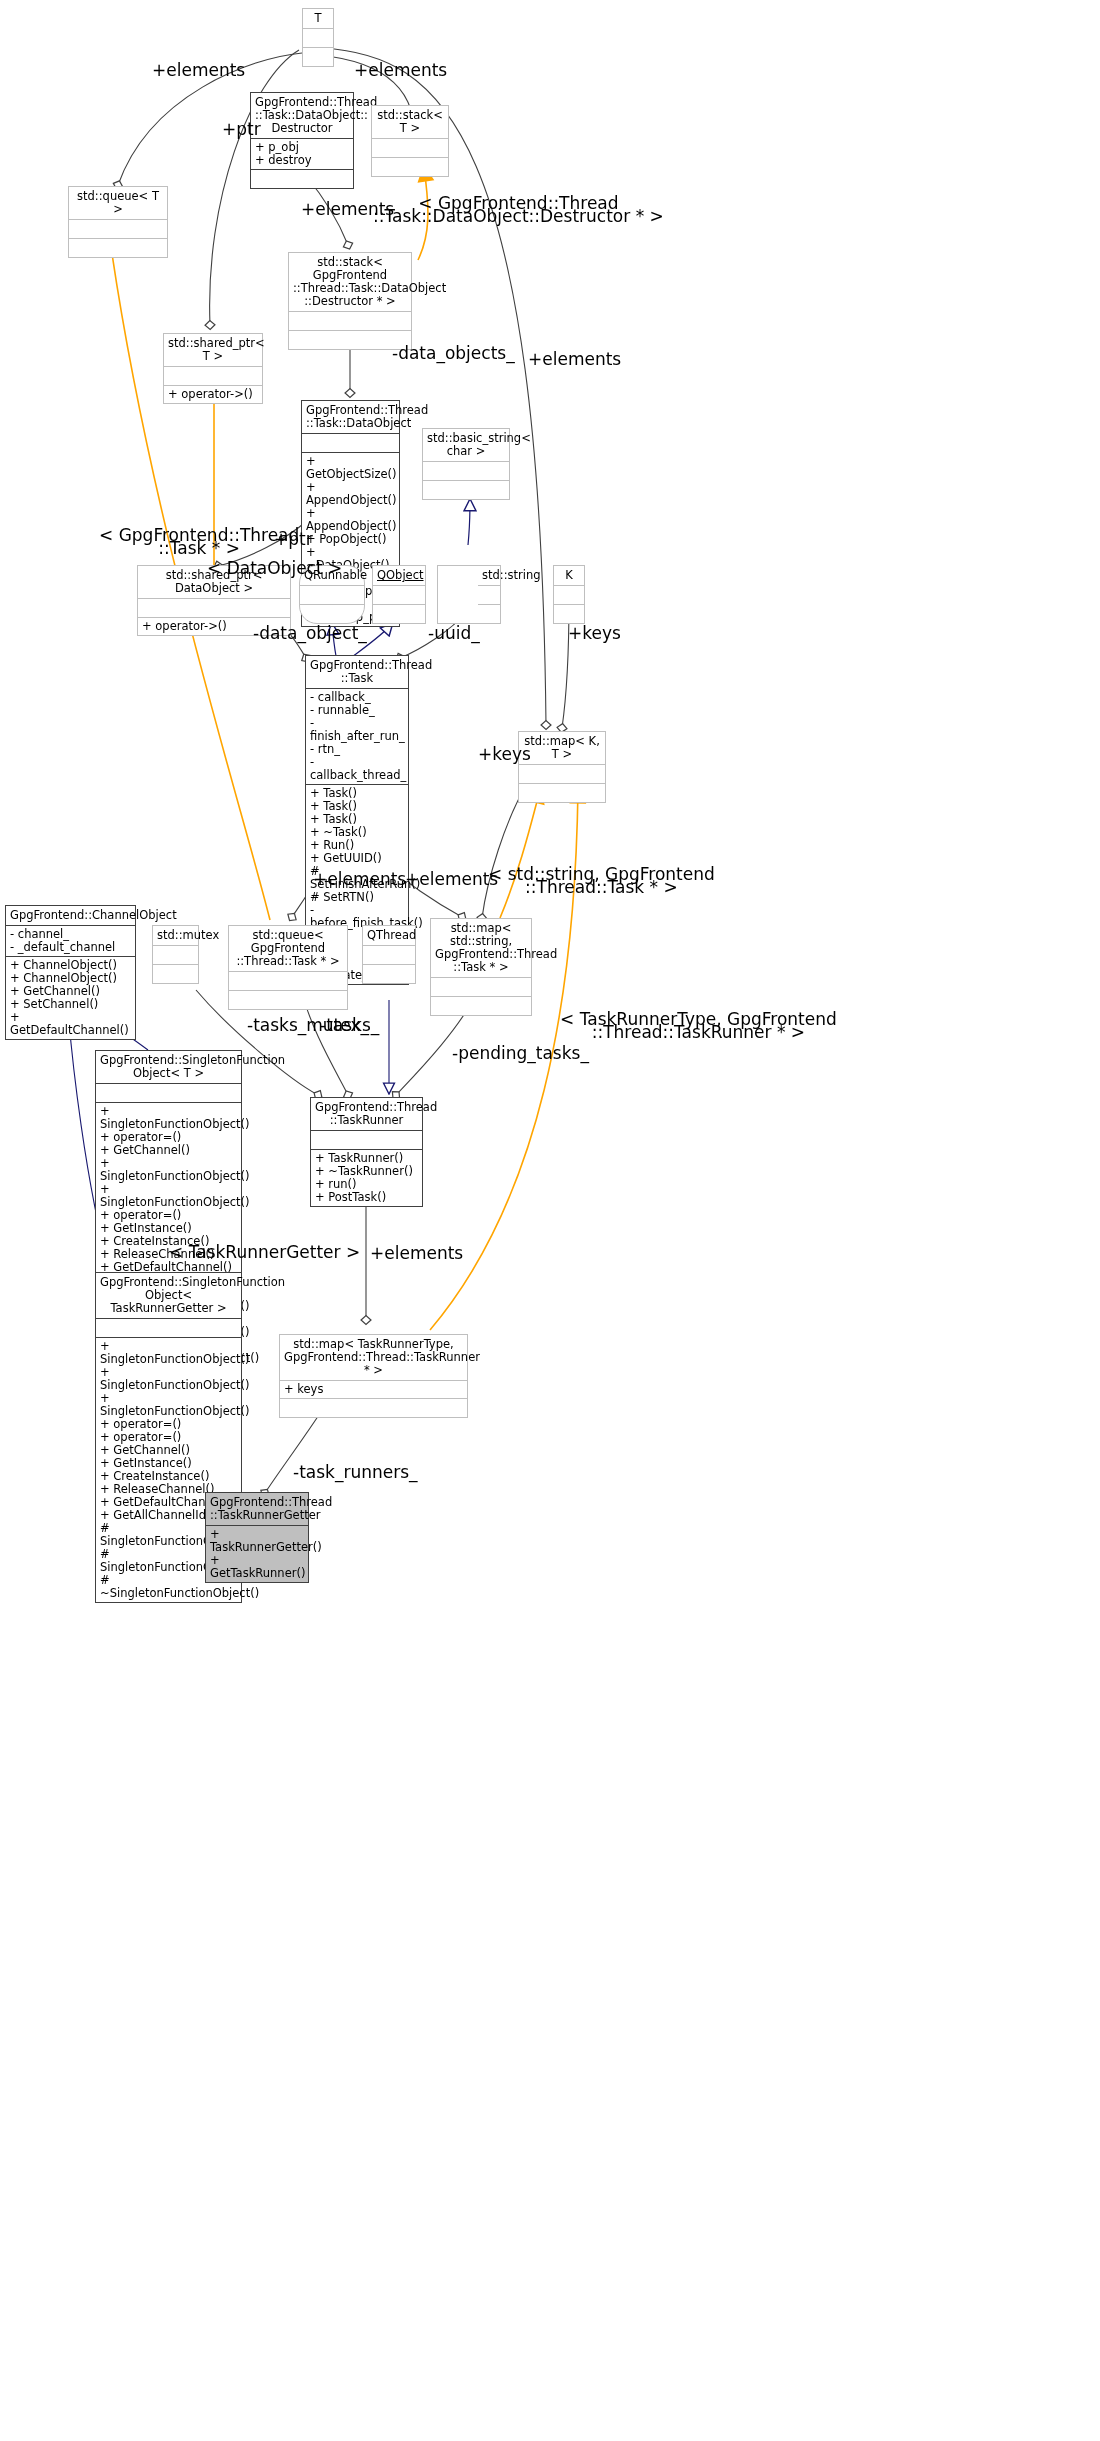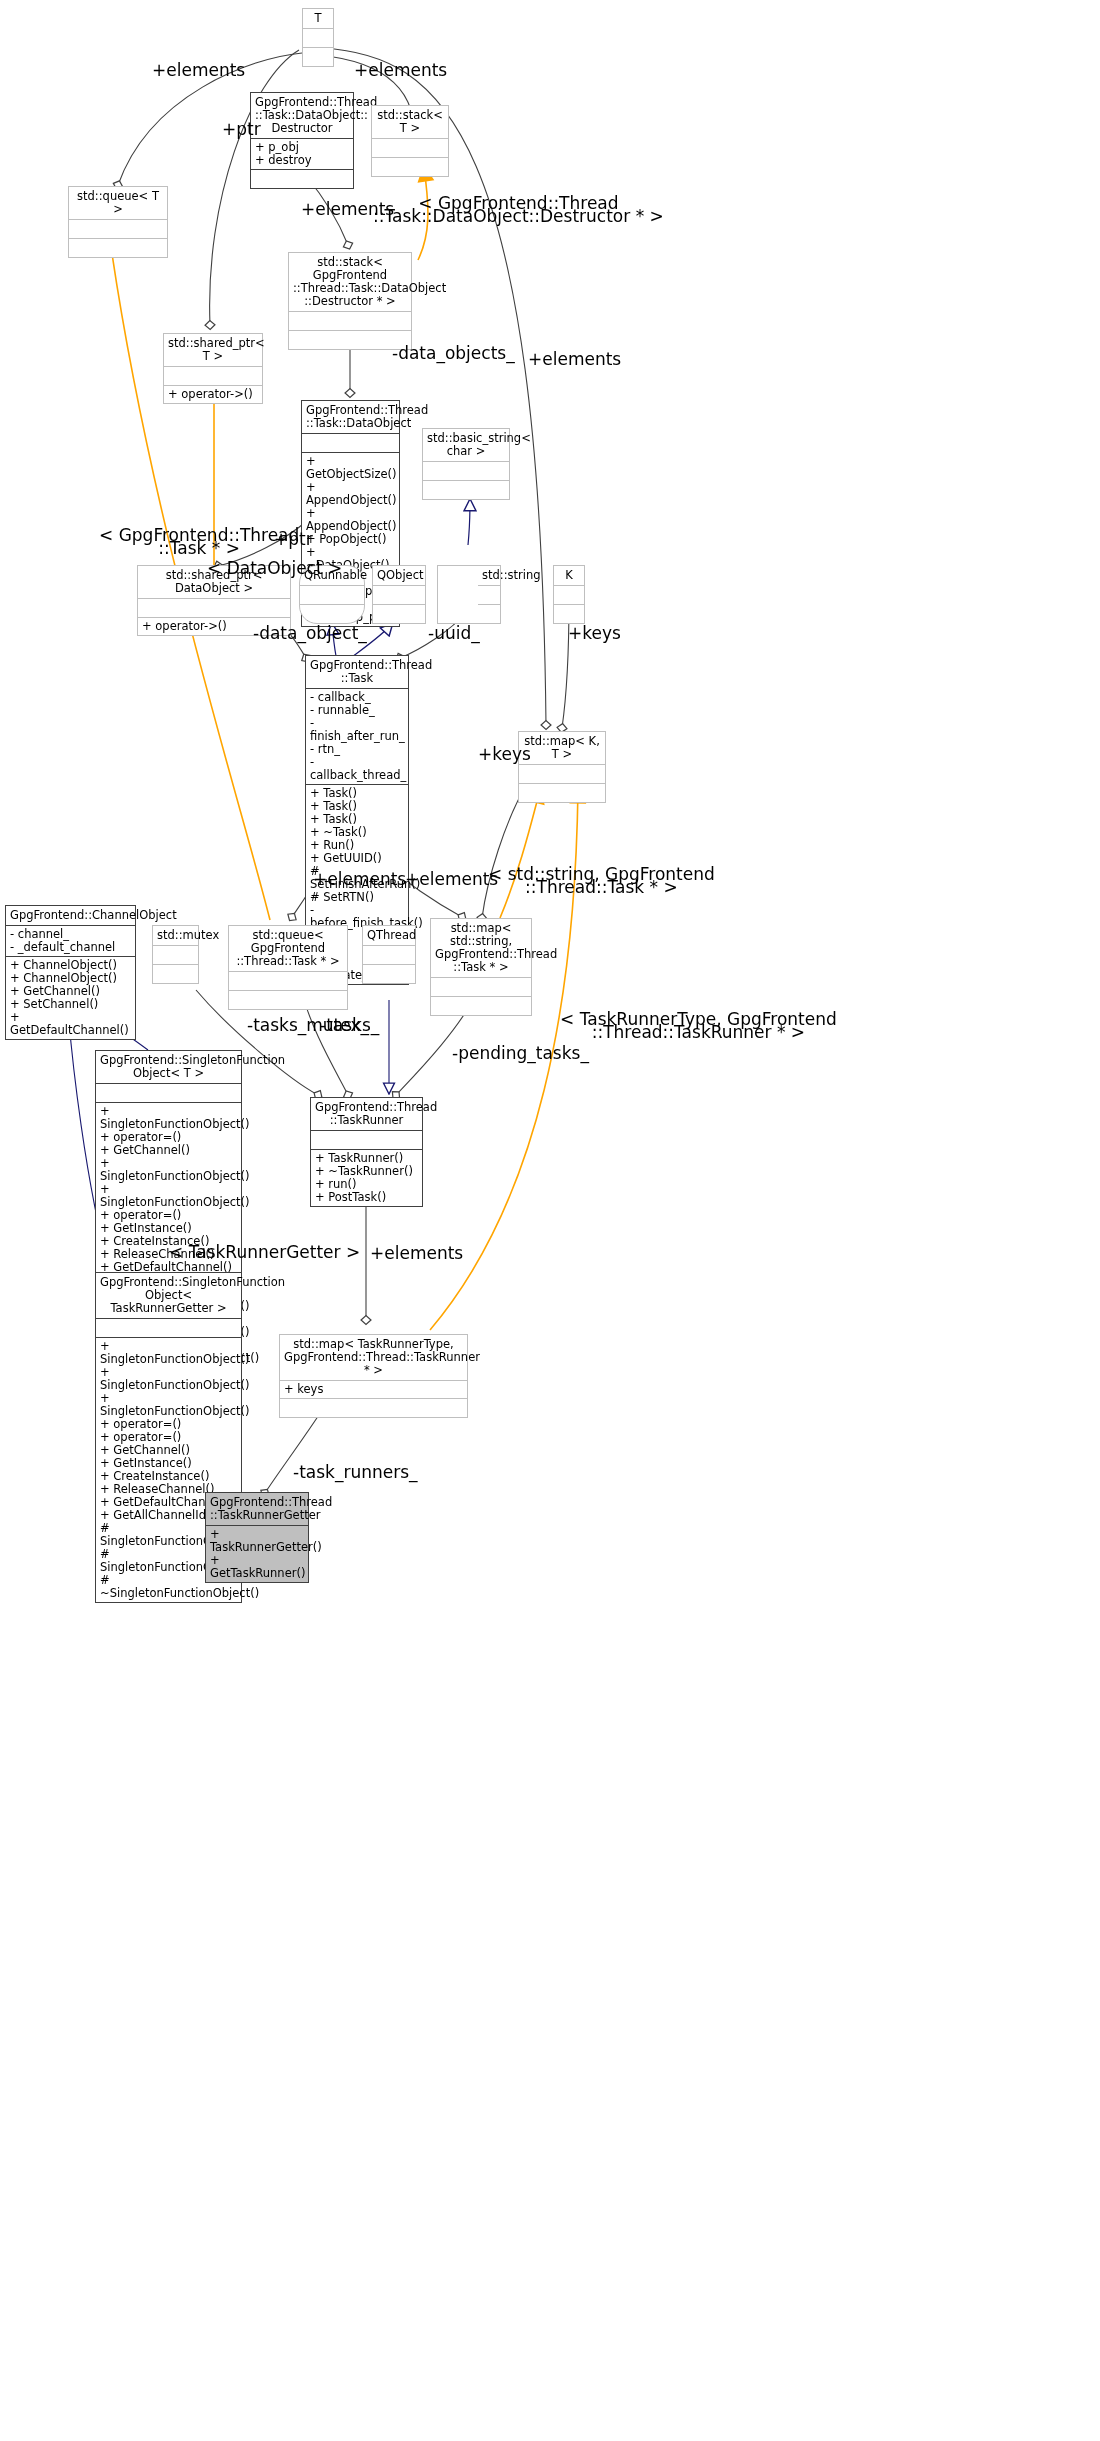--- a/index.html
+++ b/index.html
@@ -258,21 +258,21 @@
   </div>
 
   <div class="node light" style="left:299px; top:565px; width:66px;border-radius:18px;">
     <div class="title">QRunnable</div>
     <div class="sep"></div>
     <div class="compartment empty"></div>
     <div class="sep"></div>
     <div class="compartment empty"></div>
   </div>
 
-  <div class="node light" style="left:372px; top:565px; width:54px;">
+  <div class="node light" style="left:372px; top:565px; width:54px;text-decoration:underline;">
     <div class="title">QObject</div>
     <div class="sep"></div>
     <div class="compartment empty"></div>
     <div class="sep"></div>
     <div class="compartment empty"></div>
   </div>
 
   <div class="node light" style="left:437px; top:565px; width:64px;padding-left:40px;">
     <div class="title">std::string</div>
     <div class="sep"></div>

